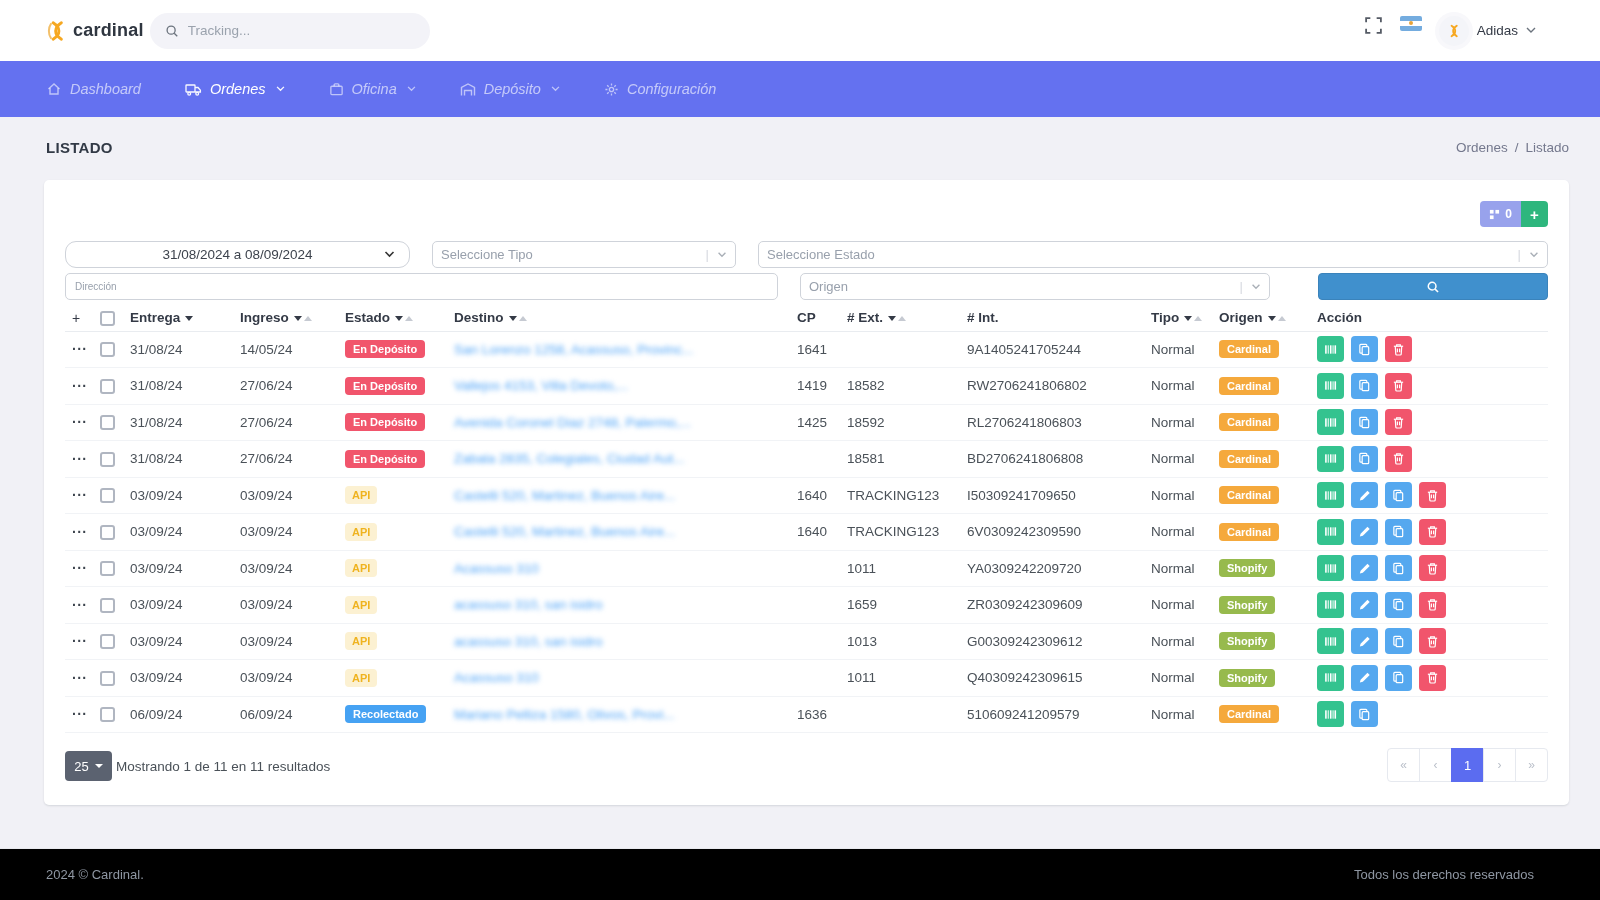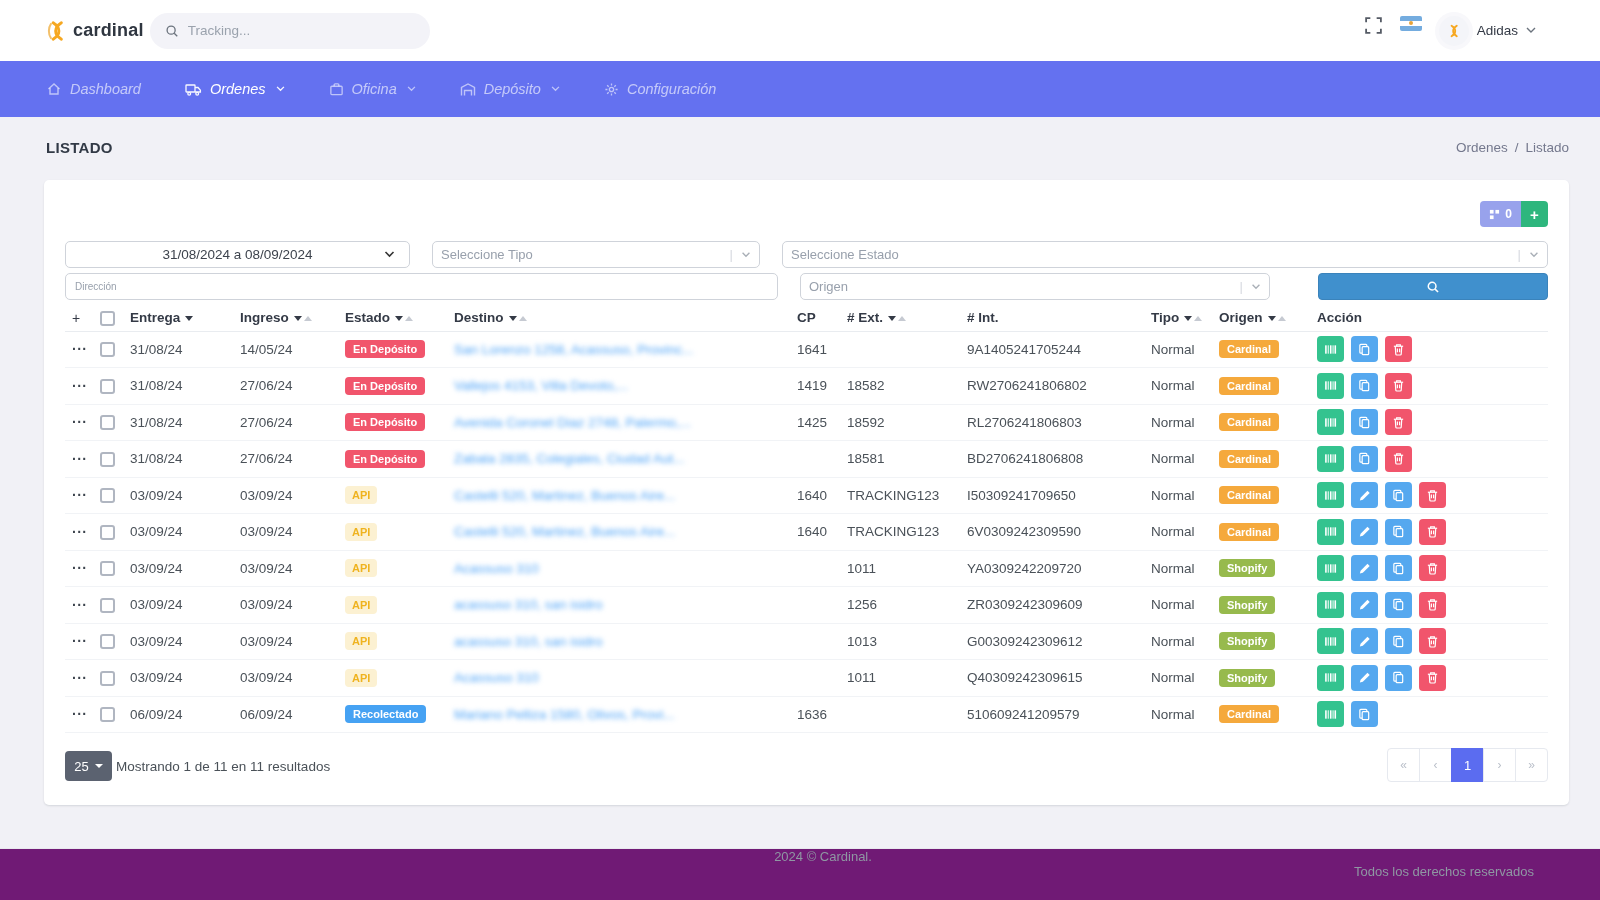--- a/index.html
+++ b/index.html
@@ -34,26 +34,26 @@
   .breadcrumb { margin-left:auto; margin-right:31px; font-size:13.5px; color:#74788d; display:flex; gap:7px; }
 
   
   .card { position:absolute; top:180px; left:44px; width:1525px; height:625px; background:#fff; border-radius:5px; box-shadow:0 1px 2px rgba(56,65,74,.15); }
   .card-toolbar { position:absolute; top:21px; right:21px; display:flex; }
   .btn-counter { height:26px; background:#98a2ec; border:none; border-radius:4px 0 0 4px; color:#fff; font-size:12px; display:flex; align-items:center; gap:5px; padding:0 9px; font-weight:700; }
   .btn-add { height:26px; width:27px; background:#2eb67d; border:none; border-radius:0 4px 4px 0; color:#fff; font-size:15px; font-weight:700; display:flex; align-items:center; justify-content:center; }
 
   .filters { margin:61px 21px 0 21px; }
   .f-row { display:flex; margin-bottom:5px; }
-  .date-select { width:345px; height:27px; border:1px solid #cfd3da; border-radius:5px; background:#fff; display:flex; align-items:center; justify-content:center; position:relative; font-size:13.5px; color:#3d434d; }
+  .date-select { width:345px; height:27px; border:1px solid #cfd3da; border-radius:11px; background:#fff; display:flex; align-items:center; justify-content:center; position:relative; font-size:13.5px; color:#3d434d; }
   .date-select .chev { position:absolute; right:14px; }
   .sel2 { height:27px; border:1px solid #cfd3da; border-radius:5px; background:#fff; display:flex; align-items:center; padding:0 8px; font-size:13px; color:#98a0ac; position:relative; }
   .sel2 .adorn { position:absolute; right:8px; display:flex; align-items:center; gap:8px; }
   .sel2 .vbar { color:#d6d9df; font-size:13px; font-weight:300; }
-  .w-tipo { width:328px; margin-left:22px; }
+  .w-tipo { width:304px; margin-left:22px; }
   .w-estado { flex:1; margin-left:22px; }
   .w-dir { width:713px; padding:0; }
   .w-dir input { border:none; outline:none; width:100%; height:100%; padding:0 9px; font-size:10px; font-family:inherit; background:transparent; color:#444; border-radius:5px; }
   .w-dir input::placeholder { color:#98a0ac; }
   .w-origen { width:470px; margin-left:22px; }
   .btn-search { flex:1; margin-left:48px; height:27px; background:#4090cd; border:1px solid #3a83bb; border-radius:4px; display:flex; align-items:center; justify-content:center; }
 
   
   table { width:calc(100% - 42px); margin:3px 21px 0 21px; border-collapse:collapse; table-layout:fixed; }
   th { text-align:left; font-size:13.5px; color:#343a46; font-weight:700; height:26px; border-bottom:1px solid #e9ecf0; vertical-align:middle; white-space:nowrap; padding-left:7px; }
@@ -82,21 +82,21 @@
   .page-size { width:47px; height:30px; background:#5b6270; border:none; border-radius:4px; color:#fff; font-size:13px; display:flex; align-items:center; justify-content:center; gap:6px; }
   .ps-caret { width:0; height:0; border-left:4px solid transparent; border-right:4px solid transparent; border-top:4px solid #fff; }
   .results-text { margin-left:4px; font-size:13.5px; color:#4a5158; }
   .pagination { position:absolute; right:0; top:0; display:flex; }
   .pg-item { min-width:33px; height:34px; border:1px solid #e6e9ef; background:#fff; color:#b9bfc9; font-size:12px; display:flex; align-items:center; justify-content:center; margin-left:-1px; cursor:pointer; }
   .pg-item:first-child { border-radius:4px 0 0 4px; margin-left:0; }
   .pg-item:last-child { border-radius:0 4px 4px 0; }
   .pg-item.active { background:#5b6cf0; border-color:#5b6cf0; color:#fff; font-size:13px; }
 
   
-  .site-footer { position:absolute; top:848px; left:0; width:1600px; height:52px; background:#701a75; border-top:1px solid #e8e9ee; display:flex; align-items:center;flex-direction:column; }
+  .site-footer { position:absolute; top:848px; left:0; width:1600px; height:52px; background:#000000; border-top:1px solid #e8e9ee; display:flex; align-items:center; }
   .foot-left { margin-left:46px; font-size:13px; color:#8f97a3; }
   .foot-right { margin-left:auto; margin-right:66px; font-size:13px; color:#8f97a3; }
 </style>
 </head>
 <body>
 
 <header class="topbar">
   <div class="brand">
     <svg width="22" height="22" viewBox="0 0 20 20">
       <path d="M4.5 3.5 C 2 7, 2 13, 4.5 16.5" stroke="#f3c06a" stroke-width="1.8" fill="none" stroke-linecap="round"></path>
@@ -567,21 +567,21 @@
             </button></td>
     </tr>
         <tr>
       <td><span class="dots">···</span></td>
       <td><span class="cb"></span></td>
       <td>03/09/24</td>
       <td>03/09/24</td>
       <td><span class="badge badge-api">API</span></td>
       <td><span class="dest-link">acassuso 310, san isidro</span></td>
       <td></td>
-      <td>1256</td>
+      <td>1659</td>
       <td>ZR0309242309609</td>
       <td>Normal</td>
       <td><span class="badge badge-shopify">Shopify</span></td>
       <td><button class="act-btn act-scan">
               <svg width="13" height="13" viewBox="0 0 14 14" fill="#fff">
                 <rect x="1.2" y="2.5" width="1.7" height="9"></rect>
                 <rect x="4" y="2.5" width="1.1" height="9"></rect>
                 <rect x="6.4" y="2.5" width="1.7" height="9"></rect>
                 <rect x="9.2" y="2.5" width="1.1" height="9"></rect>
                 <rect x="11.3" y="2.5" width="1.7" height="9"></rect>

